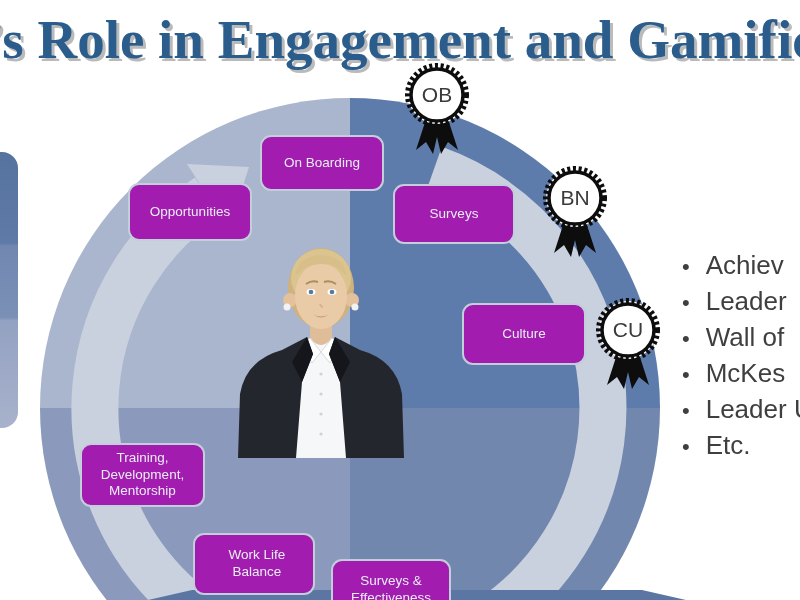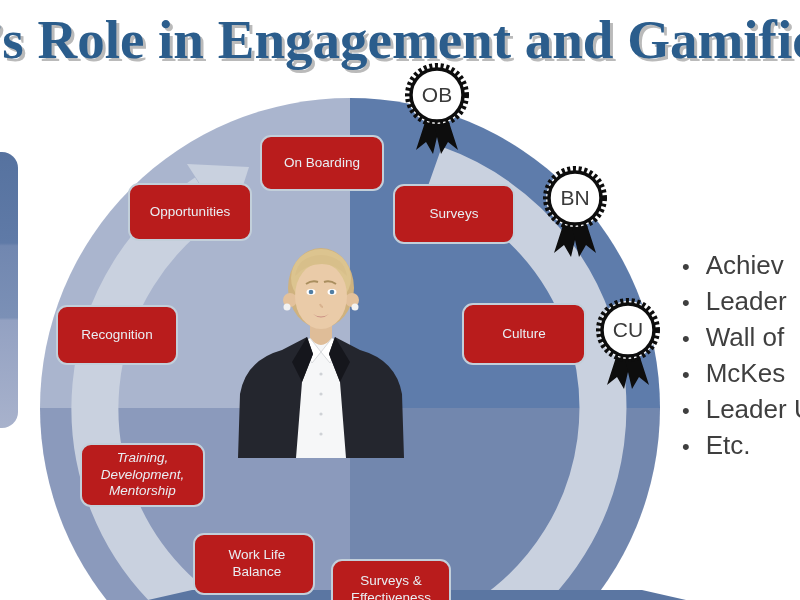--- a/index.html
+++ b/index.html
@@ -11,28 +11,28 @@
          color:#2b5d8c;text-shadow:3px 3px 0 rgba(130,130,130,0.55);}
   
   .sliver{position:absolute;left:-14px;top:152px;width:32px;height:276px;border-radius:16px;
           background:linear-gradient(180deg,#56729f 0%,#5f7aa7 33%,#7187b0 34%,#7b90b6 60%,#93a1c2 61%,#a8b2cc 100%);}
   
   .cycle-circle{position:absolute;left:40px;top:98px;width:620px;height:620px;border-radius:50%;
           background:conic-gradient(from 0deg,#5e7cab 0 25%, #7287ae 25% 50%, #8b9abc 50% 75%, #aab5ce 75% 100%);}
   .overlay{position:absolute;left:0;top:0;pointer-events:none;}
   
   .node{position:absolute;display:flex;align-items:center;justify-content:center;text-align:center;
-        background:#b91c1c;border:2px solid #c2cfda;border-radius:11px;box-sizing:border-box;
+        background:#a21caf;border:2px solid #c2cfda;border-radius:11px;box-sizing:border-box;
         color:#e9eef3;font-size:13.5px;line-height:1.25;padding:2px 6px;cursor:default;}
   .n-onboarding{left:260px;top:135px;width:124px;height:56px;}
   .n-opportunities{left:128px;top:183px;width:124px;height:58px;}
   .n-benefits{left:393px;top:184px;width:122px;height:60px;}
   .n-recognition{left:56px;top:305px;width:122px;height:60px;}
   .n-culture{left:462px;top:303px;width:124px;height:62px;}
-  .n-training{left:80px;top:443px;width:125px;height:64px;font-style:italic;}
+  .n-training{left:80px;top:443px;width:125px;height:64px;}
   .n-teambuilding{left:438px;top:441px;width:124px;height:64px;}
   .n-worklife{left:193px;top:533px;width:122px;height:62px;padding-left:12px;}
   .n-surveys{left:331px;top:559px;width:120px;height:62px;}
   
   .badge{position:absolute;width:76px;height:105px;}
   .b-ob{left:399px;top:60px;}
   .b-bn{left:537px;top:163px;}
   .b-cu{left:590px;top:295px;}
   .badge text{font-family:"Liberation Sans",sans-serif;font-size:21px;fill:#3a3a3a;}
   
@@ -85,21 +85,20 @@
     <circle cx="111" cy="212" r="1.6" fill="#cfd2d6"></circle>
     <path d="M28,236 L30,172 Q36,138 72,128 L97,115 L103,132 L92,160 L86,236 Z" fill="#24262e"></path>
     <path d="M194,236 L192,172 Q186,138 150,128 L125,115 L119,132 L130,160 L136,236 Z" fill="#24262e"></path>
     <polygon points="97,115 103,132 92,160 82,140" fill="#15161c"></polygon>
     <polygon points="125,115 119,132 130,160 140,140" fill="#15161c"></polygon>
   </svg>
 
   <div class="node n-onboarding">On Boarding</div>
   <div class="node n-opportunities">Opportunities</div>
   <div class="node n-benefits">Surveys</div>
-  <div class="node n-recognition">Recognition</div>
   <div class="node n-culture">Culture</div>
   <div class="node n-training">Training, Development, Mentorship</div>
   <div class="node n-worklife">Work Life Balance</div>
   <div class="node n-surveys">Surveys &amp; Effectiveness</div>
 
   <svg class="badge b-ob" viewBox="0 0 76 105">
     <polygon points="28,56 42,60 34,94 27,82 17,90" fill="#0d0d0d"></polygon>
     <polygon points="48,56 34,60 42,94 49,82 59,90" fill="#0d0d0d"></polygon>
     <circle cx="38" cy="35" r="29" fill="#ffffff" stroke="#0d0d0d" stroke-width="6" stroke-dasharray="3 2.6"></circle>
     <circle cx="38" cy="35" r="26" fill="#ffffff" stroke="#0d0d0d" stroke-width="3.5"></circle>

